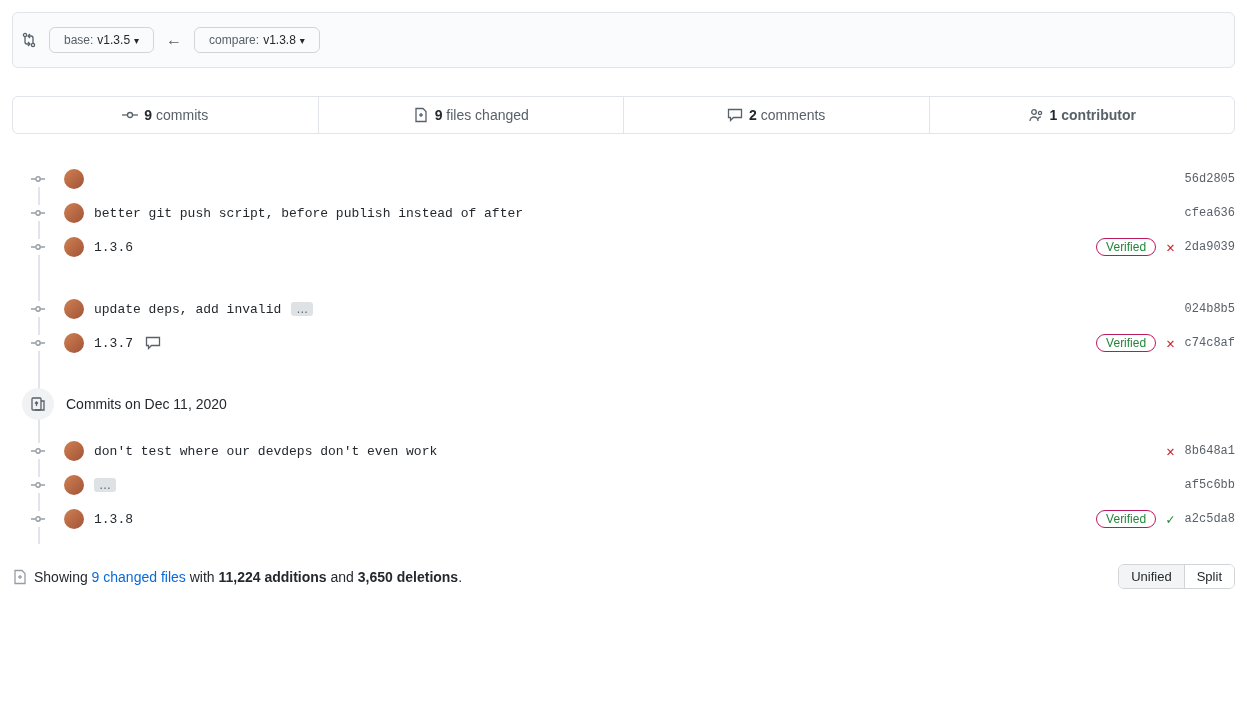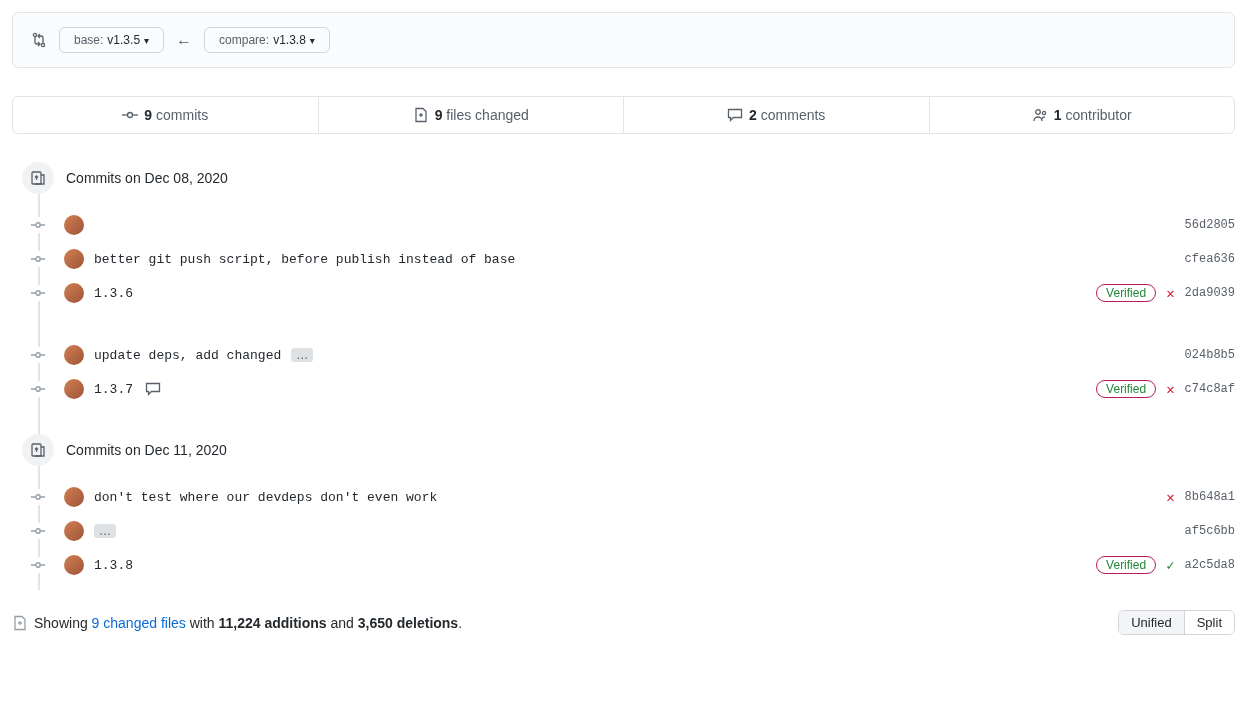--- a/index.html
+++ b/index.html
@@ -8,21 +8,21 @@
     font-family: -apple-system, BlinkMacSystemFont, "Segoe UI", Helvetica, Arial, sans-serif;
     font-size: 14px;
     color: #24292e;
     background: #fff;
     padding: 0 12px;
   }
   .compare-bar {
     display: flex;
     align-items: center;
     gap: 12px;
-    padding: 14px 18px;
+    padding: 14px 8px;
     border: 1px solid #e1e4e8;
     border-radius: 6px;
     margin-top: 12px;
     background: #fafbfc;
   }
   .compare-icon { color: #586069; }
   .branch-btn {
     display: inline-flex;
     align-items: center;
     gap: 4px;
@@ -49,21 +49,21 @@
     display: flex;
     align-items: flex-end;
     justify-content: center;
     gap: 6px;
     padding: 10px;
     font-size: 14px;
     color: #586069;
     cursor: pointer;
     border-right: 1px solid #e1e4e8;
   }
-  .tabnav-item:last-child { border-right: none; }
+  .tabnav-item:last-child { border-right: none; font-weight: bold; }
   .tabnav-item b { color: #24292e; }
 
   .timeline { margin-top: 28px; position: relative; padding-left: 18px; }
   .timeline::before {
     content: ""; position: absolute; left: 26px; top: 18px; bottom: -8px;
     width: 2px; background: #e1e4e8;
   }
 
   .day-group { margin-bottom: 28px; }
   .day-header {
@@ -195,30 +195,20 @@
           <circle cx="12" cy="6" r="1.6"></circle>
           <path d="M10 12c.5-1.8 2-2.2 3-2.2"></path>
         </svg>
     </span>
     <span><b>1</b> <span>contributor</span></span>
   </div>
 </div>
 
 <div class="timeline" id="timeline">
     <div class="day-group">
-      <div class="day-header">
-        <span class="day-badge">
-          <svg width="16" height="16" viewBox="0 0 16 16" fill="none" stroke="#586069" stroke-width="1.3">
-            <rect x="2" y="2" width="9" height="12" rx="1"></rect>
-            <path d="M11 5h3v9H5"></path>
-            <path d="M6.5 10V6M5 7.5l1.5-1.5L8 7.5"></path>
-          </svg>
-        </span>
-        <span>Commits on Dec 08, 2020</span>
-      </div>
       <div class="commit-row">
         <span class="commit-dot">
           <svg width="14" height="14" viewBox="0 0 16 16" fill="none" stroke="#959da5" stroke-width="1.7">
             <circle cx="8" cy="8" r="2.5"></circle>
             <line x1="0" y1="8" x2="5" y2="8"></line>
             <line x1="11" y1="8" x2="16" y2="8"></line>
           </svg>
         </span>
         <span class="avatar"></span>
         <span class="commit-right">
@@ -227,21 +217,21 @@
       </div>
       <div class="commit-row">
         <span class="commit-dot">
           <svg width="14" height="14" viewBox="0 0 16 16" fill="none" stroke="#959da5" stroke-width="1.7">
             <circle cx="8" cy="8" r="2.5"></circle>
             <line x1="0" y1="8" x2="5" y2="8"></line>
             <line x1="11" y1="8" x2="16" y2="8"></line>
           </svg>
         </span>
         <span class="avatar"></span>
-        <span class="commit-msg">better git push script, before publish instead of base</span>
+        <span class="commit-msg">better git push script, before publish instead of after</span>
         <span class="commit-right">
           <span>cfea636</span>
         </span>
       </div>
       <div class="commit-row">
         <span class="commit-dot">
           <svg width="14" height="14" viewBox="0 0 16 16" fill="none" stroke="#959da5" stroke-width="1.7">
             <circle cx="8" cy="8" r="2.5"></circle>
             <line x1="0" y1="8" x2="5" y2="8"></line>
             <line x1="11" y1="8" x2="16" y2="8"></line>
@@ -259,21 +249,21 @@
     <div class="day-group">
       <div class="commit-row">
         <span class="commit-dot">
           <svg width="14" height="14" viewBox="0 0 16 16" fill="none" stroke="#959da5" stroke-width="1.7">
             <circle cx="8" cy="8" r="2.5"></circle>
             <line x1="0" y1="8" x2="5" y2="8"></line>
             <line x1="11" y1="8" x2="16" y2="8"></line>
           </svg>
         </span>
         <span class="avatar"></span>
-        <span class="commit-msg">update deps, add changed</span> 
+        <span class="commit-msg">update deps, add invalid</span> 
         <span class="ellipsis-btn">…</span>
         <span class="commit-right">
           <span>024b8b5</span>
         </span>
       </div>
       <div class="commit-row">
         <span class="commit-dot">
           <svg width="14" height="14" viewBox="0 0 16 16" fill="none" stroke="#959da5" stroke-width="1.7">
             <circle cx="8" cy="8" r="2.5"></circle>
             <line x1="0" y1="8" x2="5" y2="8"></line>

